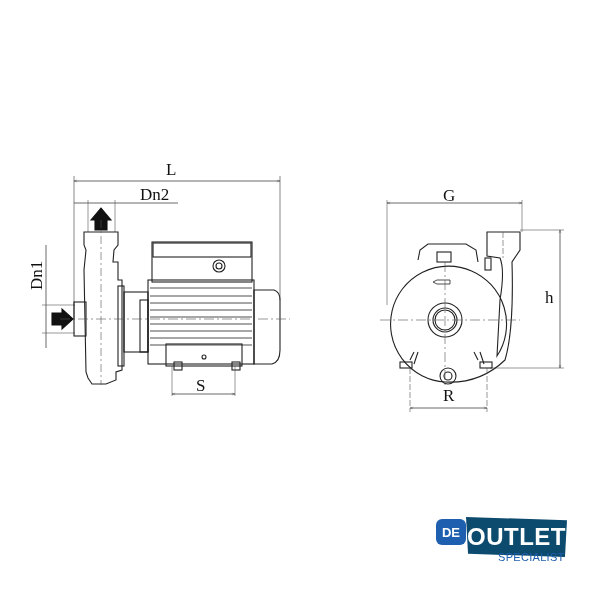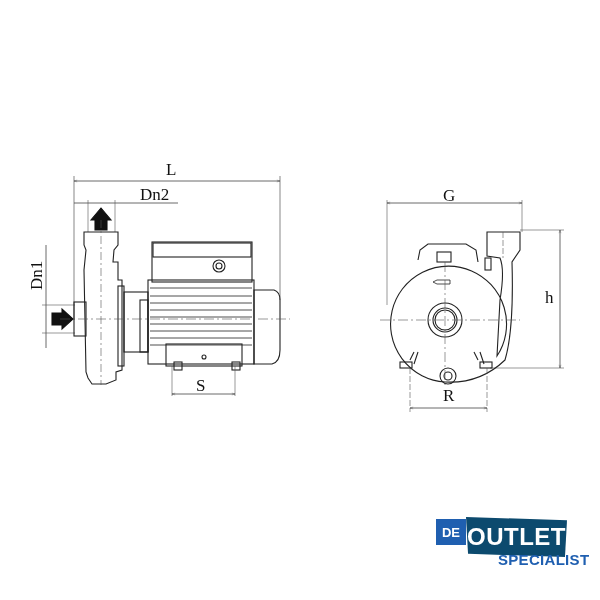--- a/index.html
+++ b/index.html
@@ -1,22 +1,22 @@
 <!DOCTYPE html>
 <html><head>
 <meta charset="utf-8">
 <style>
   html,body{margin:0;padding:0;background:#ffffff;}
   body{width:600px;height:600px;position:relative;overflow:hidden;font-family:"Liberation Serif","DejaVu Serif",serif;}
   #drawing{position:absolute;left:0;top:0;width:600px;height:600px;}
   .dim-label{font-family:"Liberation Serif","DejaVu Serif",serif;font-size:17px;fill:#111;}
   .logo{position:absolute;left:432px;top:514px;width:150px;height:56px;}
-  .logo-de{position:absolute;left:4px;top:5px;width:30px;height:26px;background:#1f5fb0;color:#fff;font-family:"Liberation Sans","DejaVu Sans",sans-serif;font-weight:bold;font-size:13px;display:flex;align-items:center;justify-content:center;}
+  .logo-de{position:absolute;left:4px;top:5px;width:30px;height:26px;background:#1f5fb0;color:#fff;font-family:"Liberation Sans","DejaVu Sans",sans-serif;font-weight:bold;font-size:13px;display:flex;align-items:center;justify-content:center;border-radius:6px;}
   .logo-outlet{position:absolute;left:34px;top:3px;width:101px;height:40px;background:#0c4a6e;color:#fff;font-family:"Liberation Sans","DejaVu Sans",sans-serif;font-weight:bold;font-size:24px;display:flex;align-items:center;justify-content:center;letter-spacing:0.5px;clip-path:polygon(0 0,100% 8%,98% 100%,2% 92%);}
-  .logo-spec{position:absolute;left:66px;top:37px;color:#1f5fb0;font-family:"Liberation Sans","DejaVu Sans",sans-serif;font-weight:bold;font-size:15px;letter-spacing:0.3px;}
+  .logo-spec{position:absolute;left:66px;top:37px;color:#1f5fb0;font-family:"Liberation Sans","DejaVu Sans",sans-serif;font-weight:normal;font-size:11px;letter-spacing:0.3px;}
 </style>
 </head>
 <body>
 
 <svg id="drawing" viewBox="0 0 600 600" xmlns="http://www.w3.org/2000/svg">
   <defs>
     <marker id="arr" viewBox="0 0 10 10" refX="10" refY="5" markerWidth="6" markerHeight="4" orient="auto-start-reverse">
       <path d="M0,2 L10,5 L0,8" fill="none" stroke="#333" stroke-width="1"></path>
     </marker>
   </defs>

